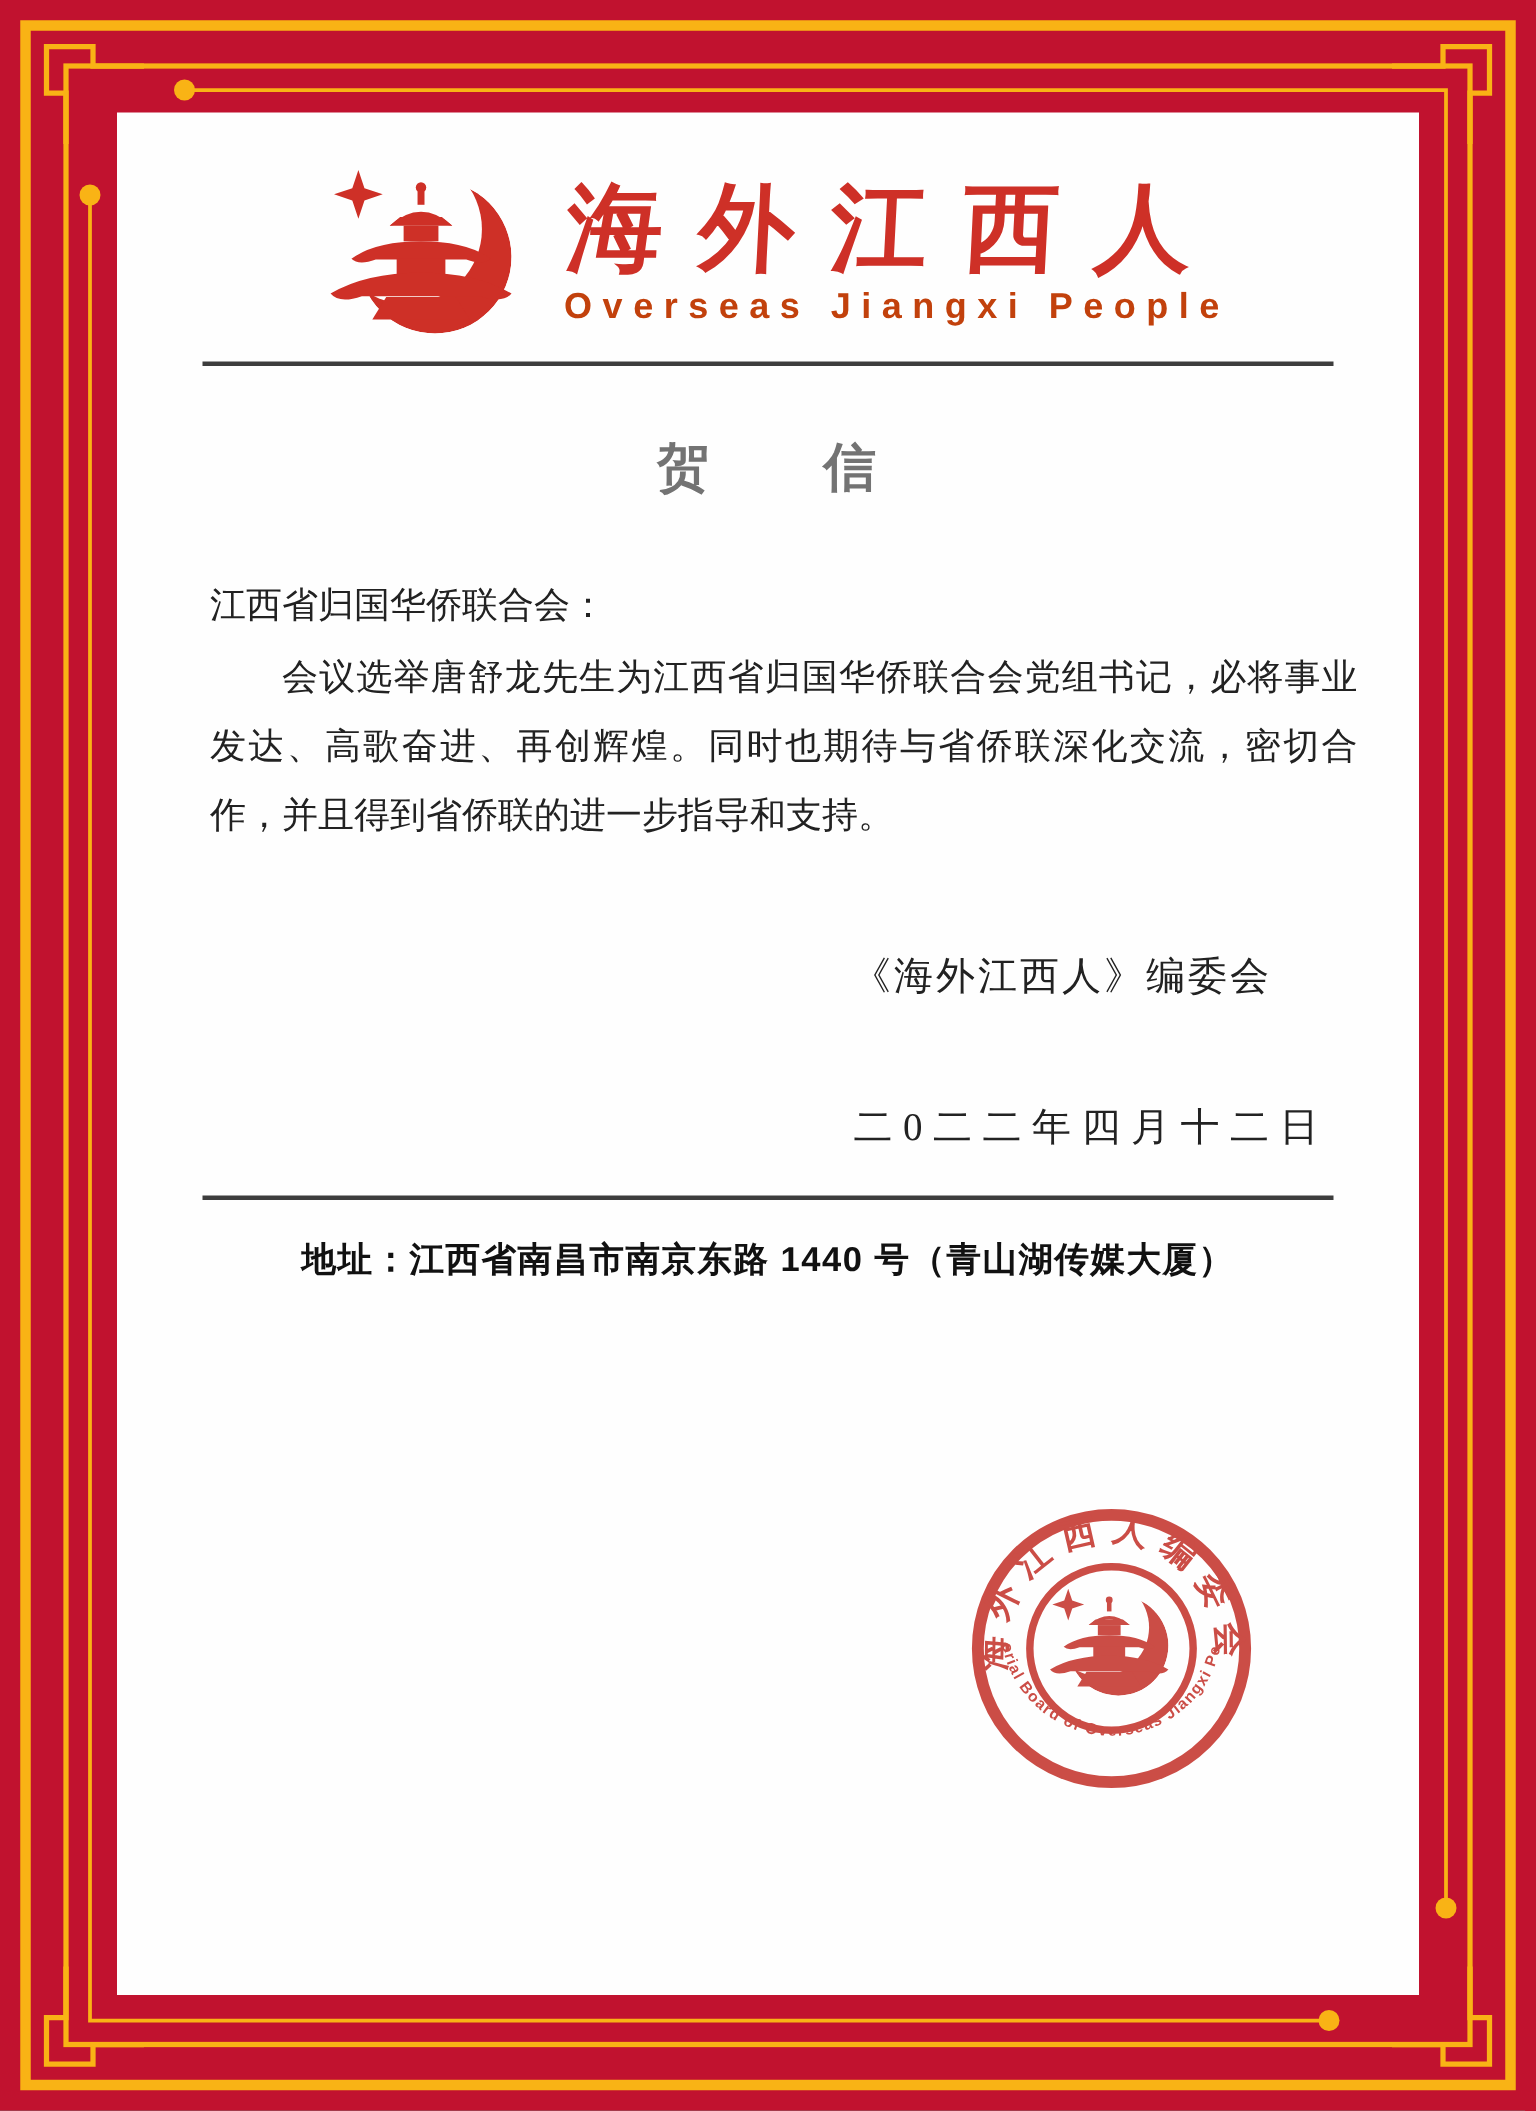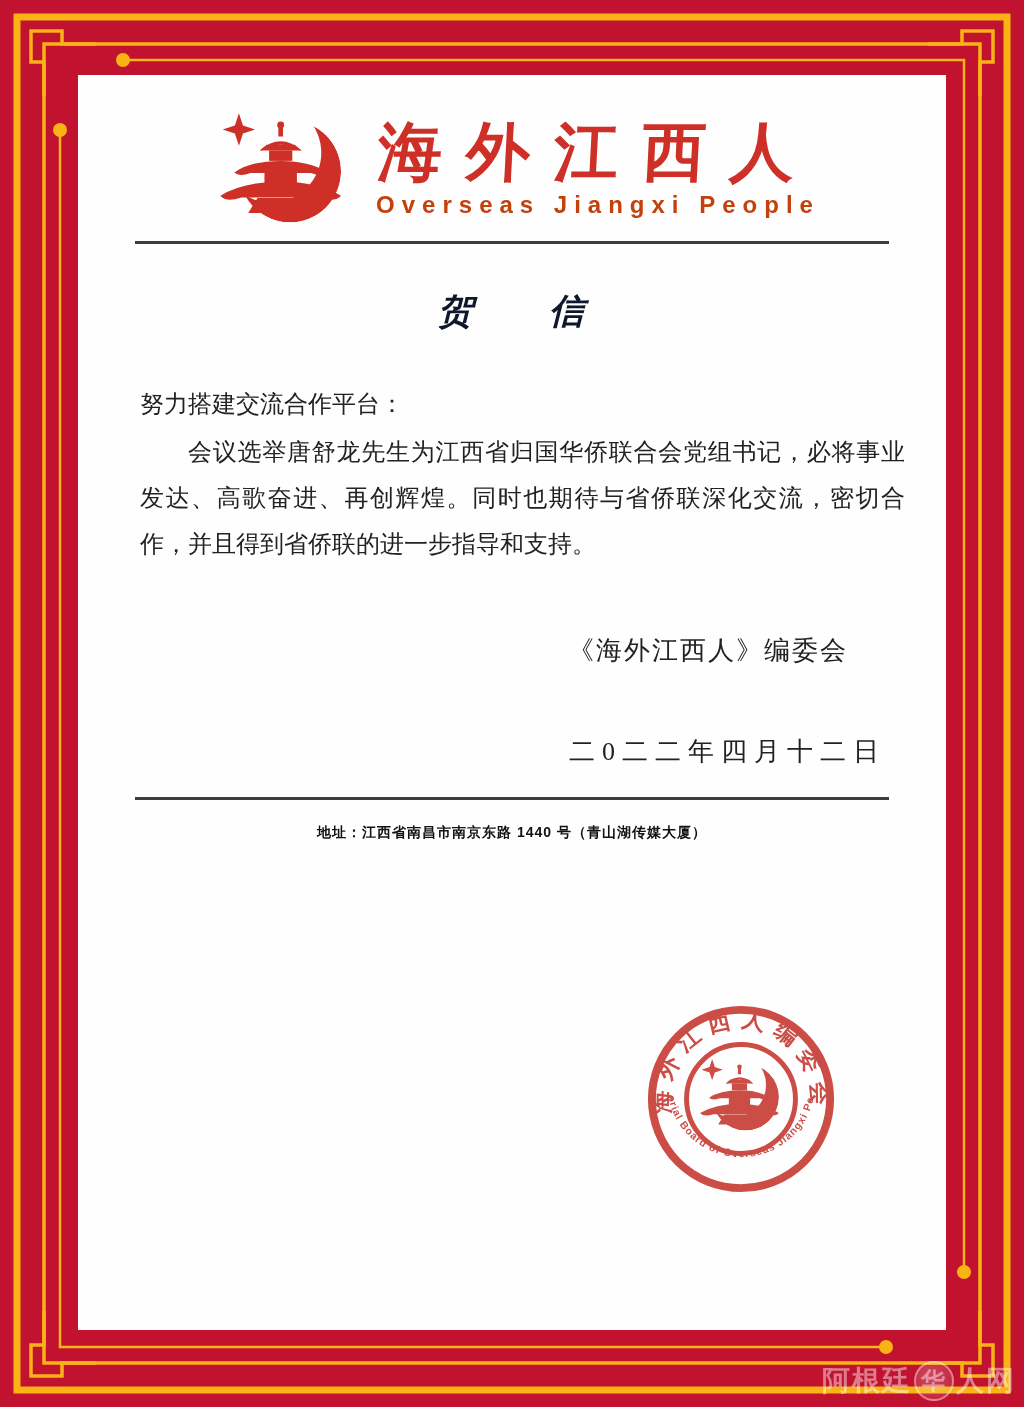--- a/index.html
+++ b/index.html
@@ -22,22 +22,22 @@
     line-height:1.05;white-space:nowrap;transform:skewX(-3deg);
   }
   .logo-en{
     color:#c2410c;font-family:"Liberation Sans","DejaVu Sans",sans-serif;
     font-size:24px;font-weight:bold;letter-spacing:7px;margin-top:4px;white-space:nowrap;
   }
   .rule{height:3px;background:#3d3d3d;margin:14px 57px 0 57px;}
   .rule2{height:3px;background:#3d3d3d;margin:0 57px;}
   
   .title{
-    text-align:center;color:#0f172a;font-size:35px;font-weight:bold;
-    margin-top:44px;letter-spacing:2px;white-space:pre;font-style:italic;
+    text-align:center;color:#737373;font-size:35px;font-weight:bold;
+    margin-top:44px;letter-spacing:2px;white-space:pre;
   }
   
   .body{
     padding:0 41px 0 62px;margin-top:46px;color:#222;
     font-size:24px;line-height:46px;text-align:justify;
   }
   .salutation{margin:0 0 2px 0;}
   .body p.para{margin:0 0 10px 0;text-indent:2em;}
   
   .sign-block{position:relative;z-index:3;}
@@ -45,21 +45,21 @@
     text-align:right;padding-right:98px;font-size:26px;color:#222;
     margin-top:66px;letter-spacing:2px;
   }
   .dateline{
     text-align:right;padding-right:60px;font-size:26px;color:#222;
     margin-top:66px;letter-spacing:7px;
   }
   .addr-gap{margin-top:28px;}
   .address{
     text-align:center;font-family:"Liberation Sans","DejaVu Sans",sans-serif;
-    font-size:14px;font-weight:bold;color:#111;margin-top:24px;letter-spacing:1px;
+    font-size:23px;font-weight:bold;color:#111;margin-top:24px;letter-spacing:1px;
   }
   
   .seal{position:absolute;left:642px;top:1000px;width:198px;height:198px;z-index:5;opacity:.9;}
   
   .watermark{
     position:absolute;right:8px;bottom:6px;z-index:10;
     display:flex;align-items:center;color:rgba(255,255,255,.45);
     font-family:"Liberation Sans","DejaVu Sans",sans-serif;
     font-size:28px;font-weight:bold;letter-spacing:2px;
   }
@@ -135,21 +135,21 @@
         <div class="logo-cn">海外江西人</div>
         <div class="logo-en">Overseas Jiangxi People</div>
       </div>
     </div>
 
     <div class="rule"></div>
 
     <div class="title">贺　　信</div>
 
     <div class="body">
-      <p class="salutation">努力搭建交流合作平台：</p>
+      <p class="salutation">江西省归国华侨联合会：</p>
       <p class="para">会议选举唐舒龙先生为江西省归国华侨联合会党组书记，必将事业发达、高歌奋进、再创辉煌。同时也期待与省侨联深化交流，密切合作，并且得到省侨联的进一步指导和支持。</p>
     </div>
 
     <div class="sign-block">
       <div class="signature">《海外江西人》编委会</div>
       <div class="dateline">二0二二年四月十二日</div>
     </div>
 
     <div class="addr-gap"></div>
     <div class="rule2"></div>
@@ -169,21 +169,14 @@
       <textPath href="#sealTopArc" startOffset="50%" text-anchor="middle">海外江西人编委会</textPath>
     </text>
     <text fill="#c63a33" font-size="10.5" font-weight="bold" letter-spacing="1" font-family="Liberation Sans, DejaVu Sans, sans-serif">
       <textPath href="#sealBottomArc" startOffset="50%" text-anchor="middle">Editorial Board of Overseas Jiangxi People</textPath>
     </text>
     <g color="#c63a33">
       <use href="#emblem" x="54" y="58" width="92" height="77"></use>
     </g>
   </svg>
 
-  <div class="watermark">
-    <span>阿根廷</span>
-    <span class="wm-globe">
-      <span>华</span>
-    </span>
-    <span>人网</span>
-  </div>
 
 </div>
 
 </body></html>

